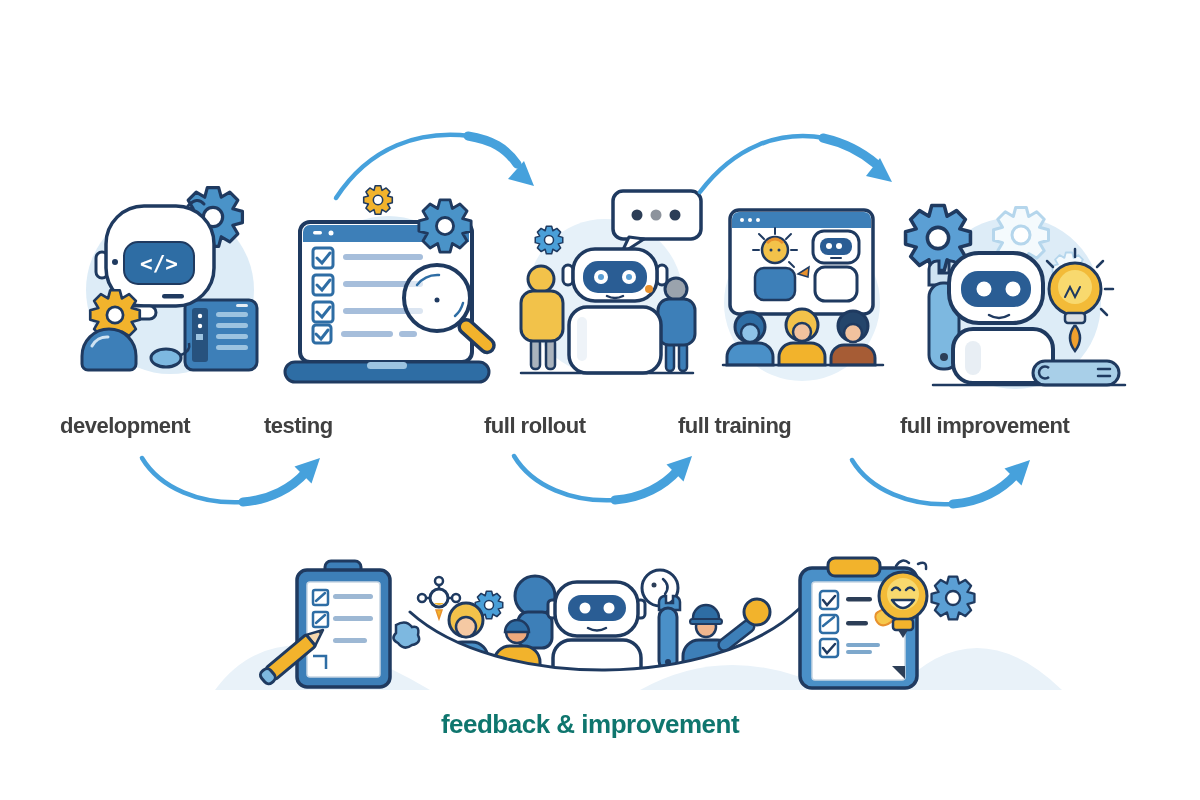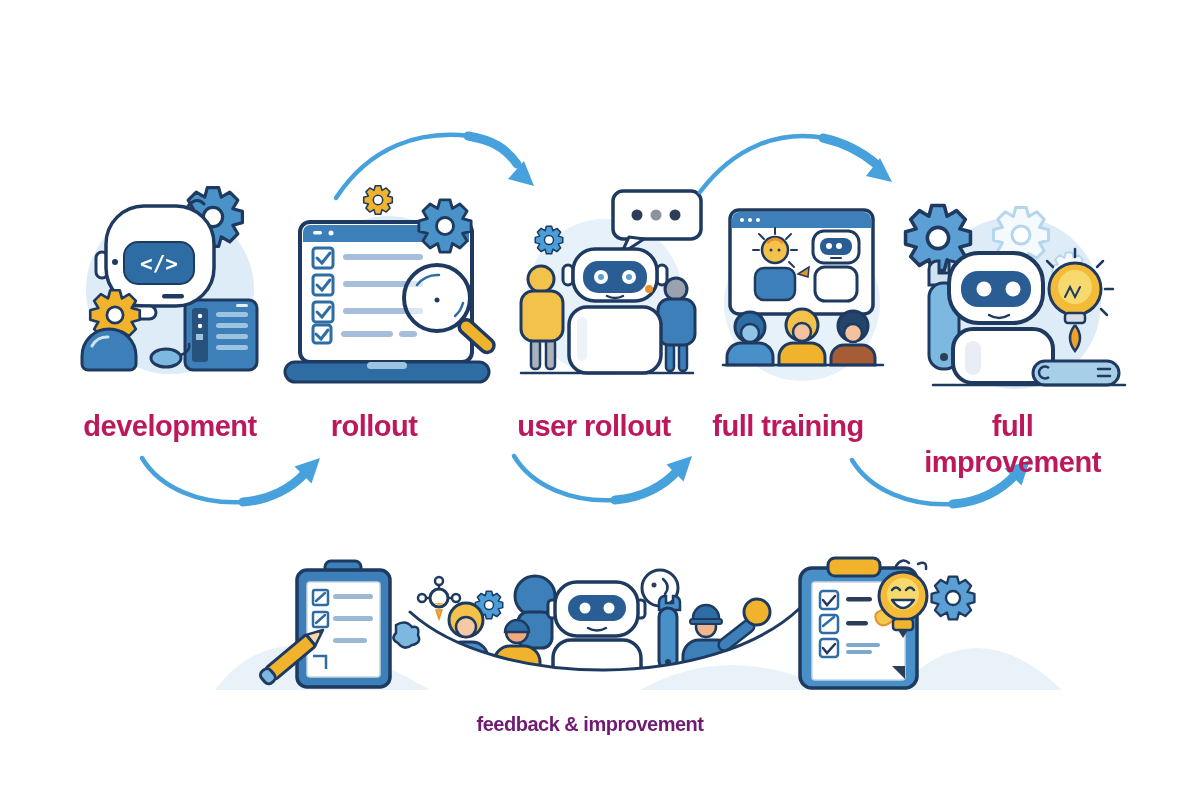--- a/index.html
+++ b/index.html
@@ -1,22 +1,22 @@
 <!DOCTYPE html>
 <html><head>
 <meta charset="utf-8">
 <style>
   html,body{margin:0;padding:0;background:#fff;}
   #canvas{position:relative;width:1200px;height:800px;background:#ffffff;overflow:hidden;
           font-family:"Liberation Sans", sans-serif;}
   #art{position:absolute;left:0;top:0;}
-  .lbl{position:absolute;top:408px;height:36px;line-height:36px;text-align:center;
-       font-weight:bold;font-size:29px;letter-spacing:-0.5px;color:#be185d;}
+  .lbl{position:absolute;top:408px;height:36px;line-height:36px;text-align:left;
+       font-weight:bold;font-size:22px;letter-spacing:-0.5px;color:#404040;}
   .lbl-feedback{position:absolute;top:706px;left:380px;width:420px;height:36px;line-height:36px;
-       text-align:center;font-weight:bold;font-size:20px;letter-spacing:-0.5px;color:#701a75;}
+       text-align:center;font-weight:bold;font-size:26px;letter-spacing:-0.5px;color:#0f766e;}
   .l1{left:60px;width:220px;}
   .l2{left:264px;width:220px;}
   .l3{left:484px;width:220px;}
   .l4{left:678px;width:220px;}
   .l5{left:900px;width:225px;}
 </style>
 </head>
 <body>
 
 <div id="canvas">
@@ -381,19 +381,19 @@
         <path d="M100,52 q11,16 22,0 z" fill="#fff" stroke="#1f3a60" stroke-width="2.5" stroke-linejoin="round"></path>
         <rect x="101" y="71" width="20" height="11" rx="3" fill="#f2b32c" stroke="#1f3a60" stroke-width="2.5"></rect>
         <polygon points="106,82 116,82 111,90" fill="#2c3e57"></polygon>
       </g>
       <use href="#gear" transform="translate(161,50) scale(0.78)" color="#5b9fd4"></use>
     </g>
   </g>
 </svg>
 
 <div class="lbl l1">development</div>
-<div class="lbl l2">rollout</div>
-<div class="lbl l3">user rollout</div>
+<div class="lbl l2">testing</div>
+<div class="lbl l3">full rollout</div>
 <div class="lbl l4">full training</div>
 <div class="lbl l5">full improvement</div>
 <div class="lbl-feedback">feedback &amp; improvement</div>
 
 </div>
 
 </body></html>

